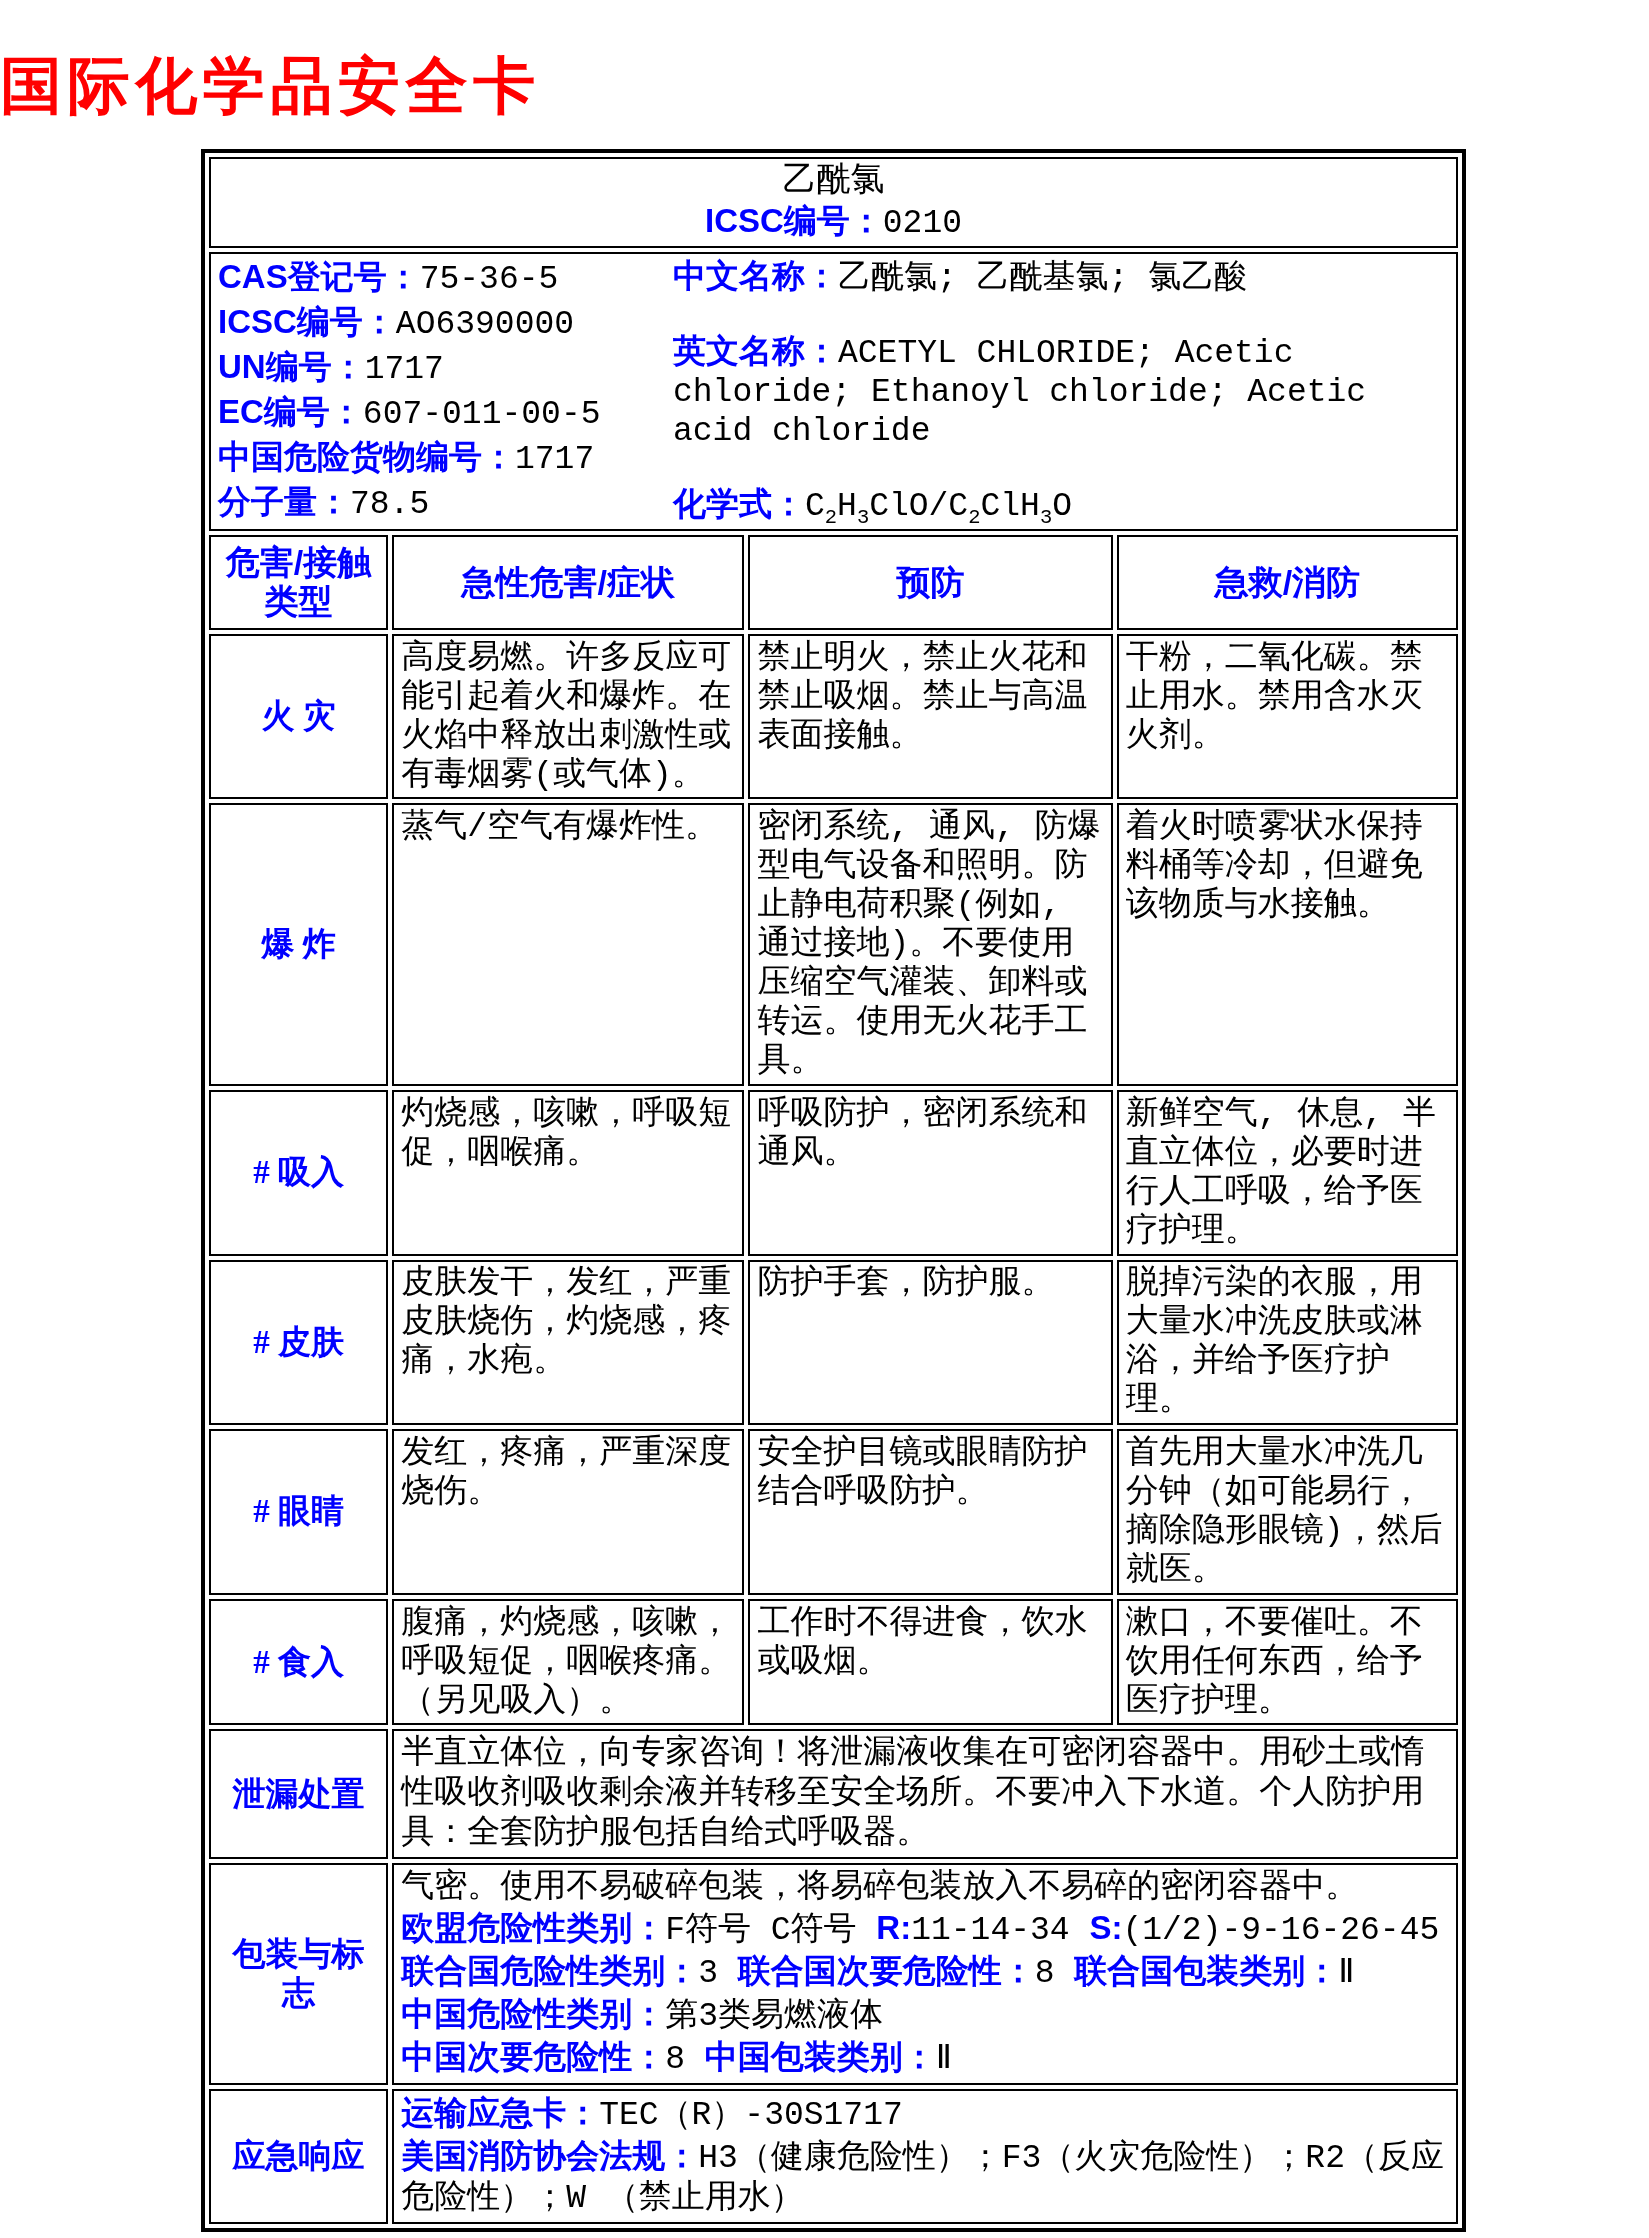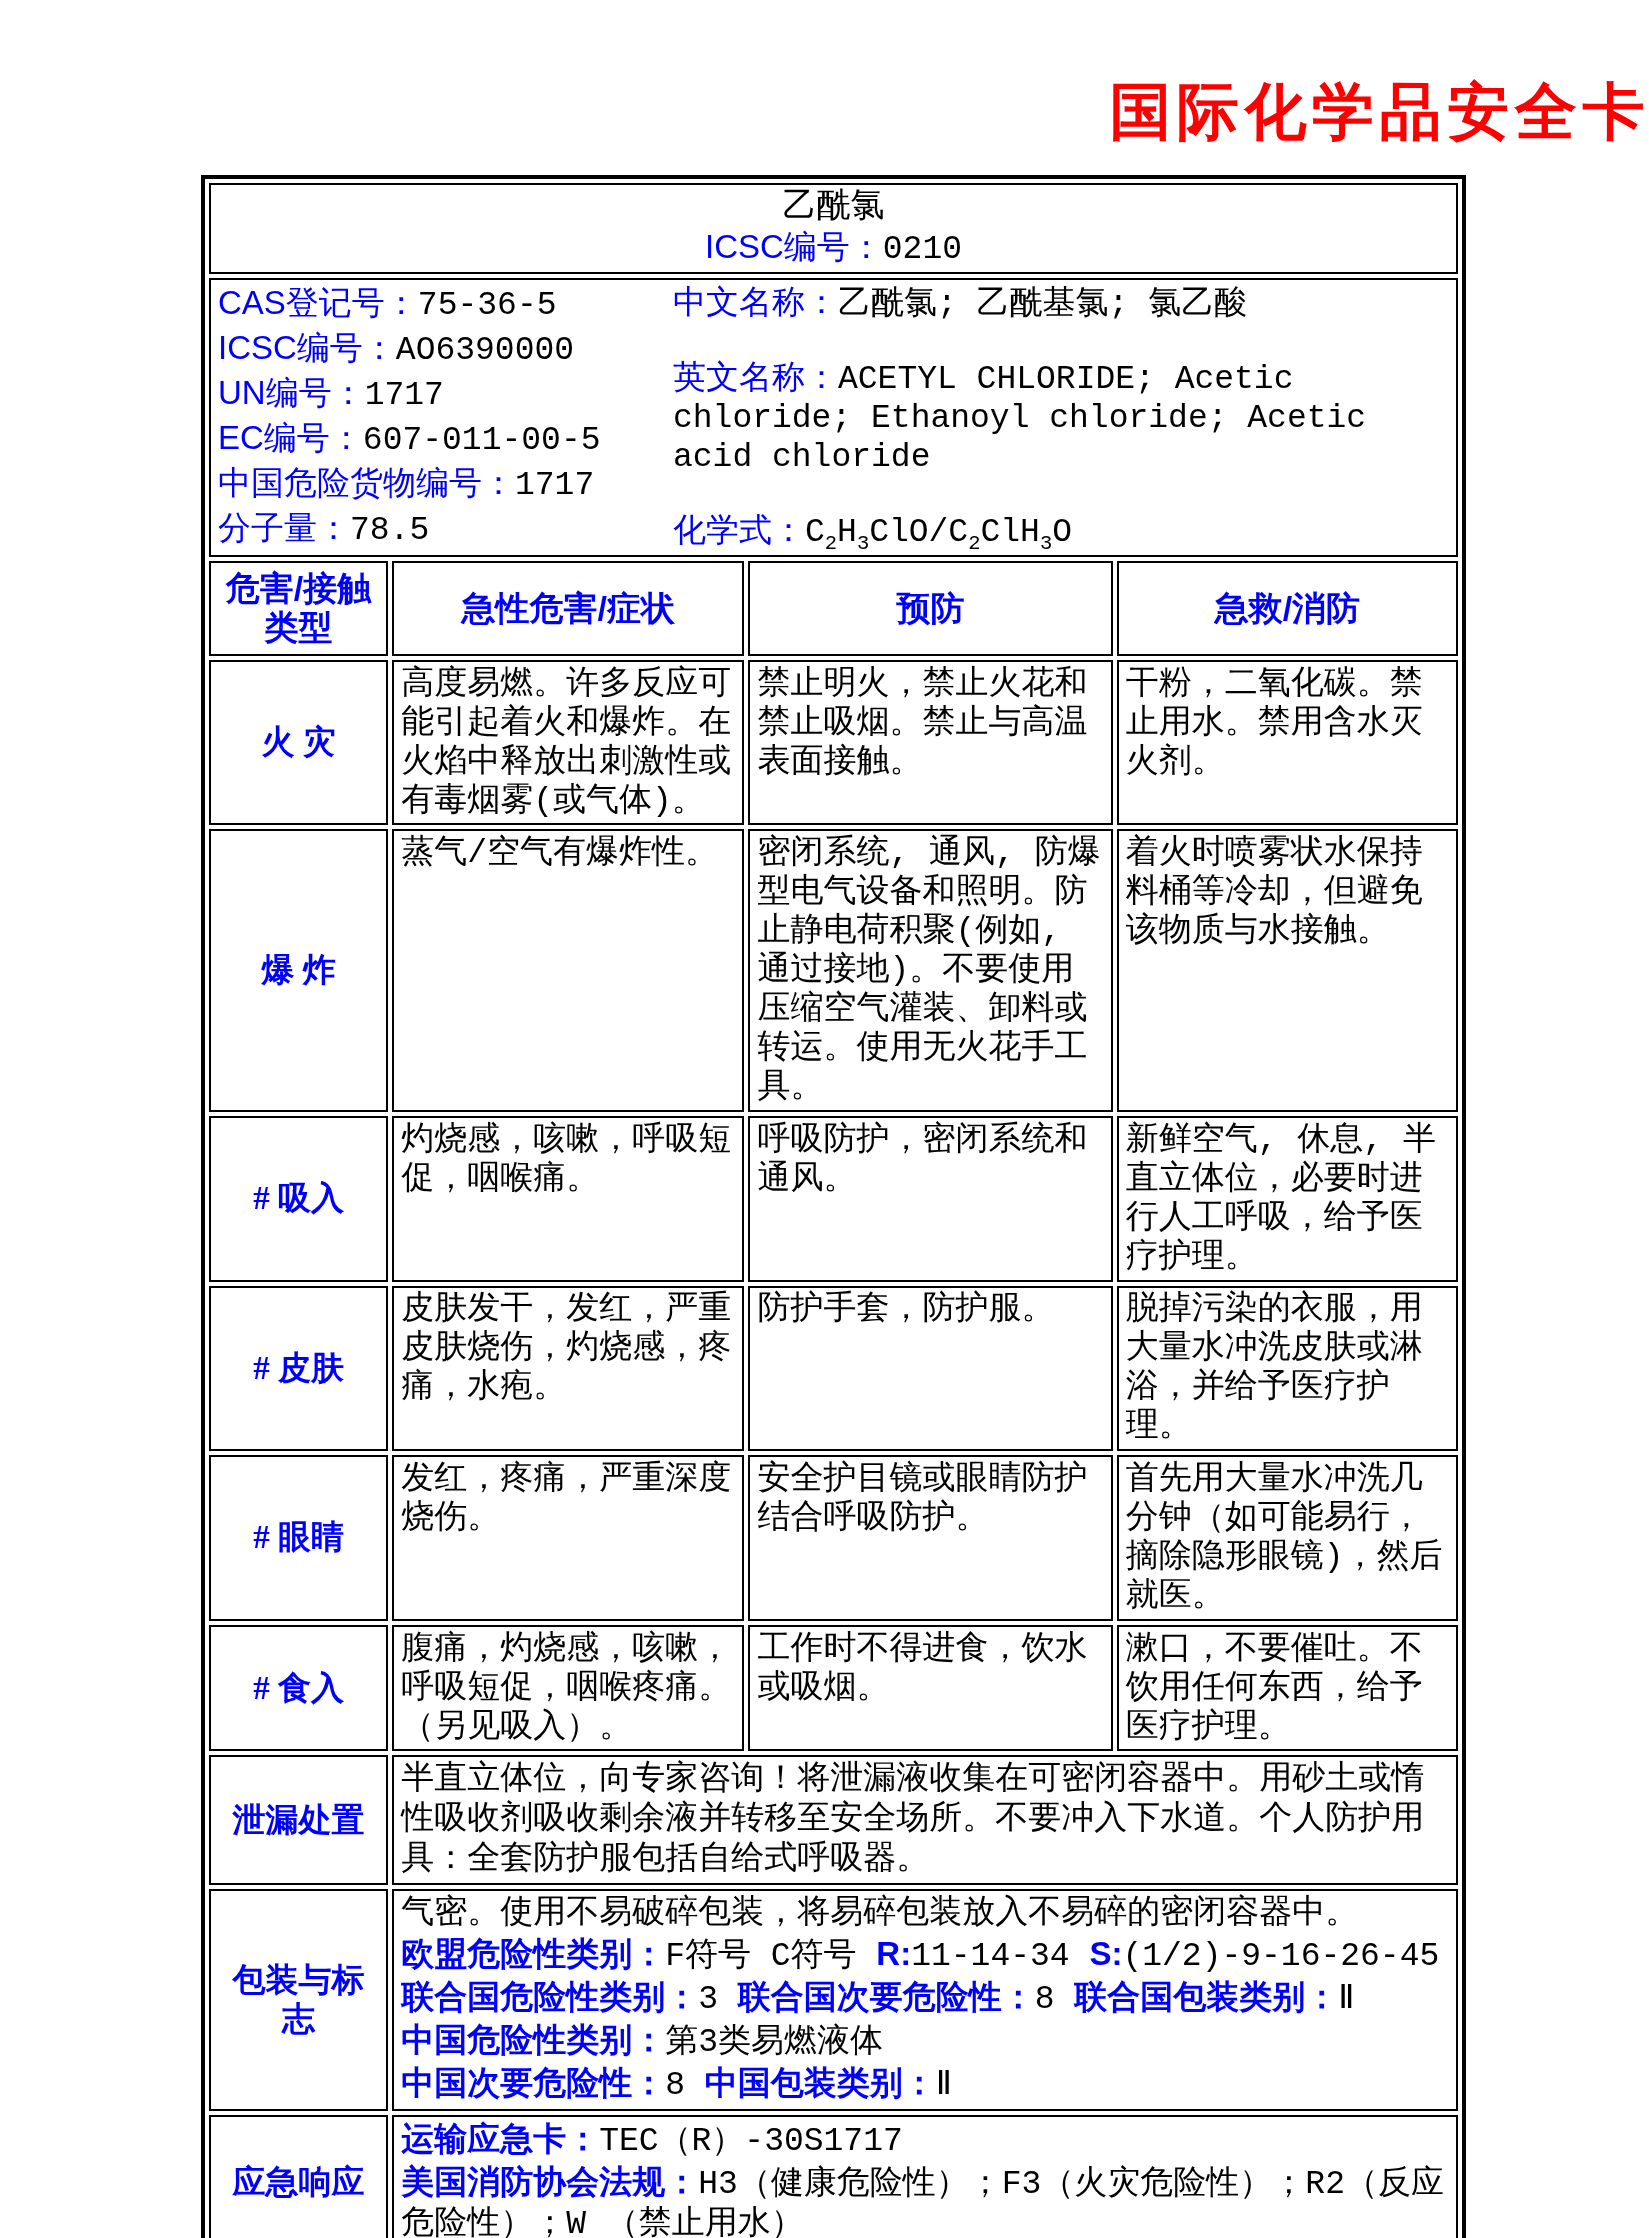--- a/index.html
+++ b/index.html
@@ -7,28 +7,27 @@
     --blue:#0000ff;
     --ink:#000000;
   }
   html,body{margin:0;padding:0;}
   body{
     width:1650px;height:2239px;background:#ffffff;color:var(--ink);
     font-family:"Liberation Serif","DejaVu Serif",serif;
     overflow:hidden;
   }
   .page-title{
-    padding-top:33px;
-    text-align:right;
+    padding-top:44px;
+    text-align:left;
     font-size:62px;
     font-weight:bold;
     letter-spacing:5.6px;
     color:var(--red);
     font-family:"Liberation Sans","DejaVu Sans",sans-serif;
-    margin-top:37px;
   }
   table.card{
     margin:21px 0 0 201px;
     width:1265px;
     table-layout:fixed;
     border:4.9px solid var(--ink);
     border-collapse:separate;
     border-spacing:4.9px;
     background:#ffffff;
   }
@@ -36,21 +35,21 @@
     border:2.1px solid var(--ink);
     padding:2.8px 7px;
     font-size:33px;
     line-height:39px;
     vertical-align:top;
     overflow-wrap:break-word;
     font-family:"Liberation Mono","DejaVu Sans Mono",monospace;
   }
   .lbl{
     color:var(--blue);
-    font-weight:normal;
+    font-weight:bold;
     font-family:"Liberation Sans","DejaVu Sans",sans-serif;
   }
   .seg-blue{
     color:var(--blue);
     font-weight:bold;
     font-family:"Liberation Sans","DejaVu Sans",sans-serif;
     margin-top:48px;
   }
   .seg-black{color:var(--ink);}
   .head-flex{display:flex;justify-content:space-between;align-items:center;min-height:55px;flex-direction:column;}

